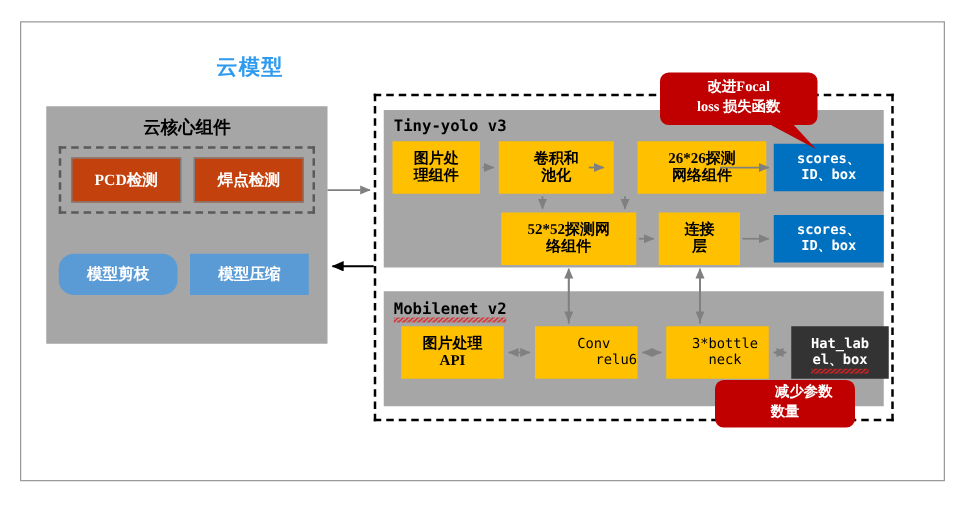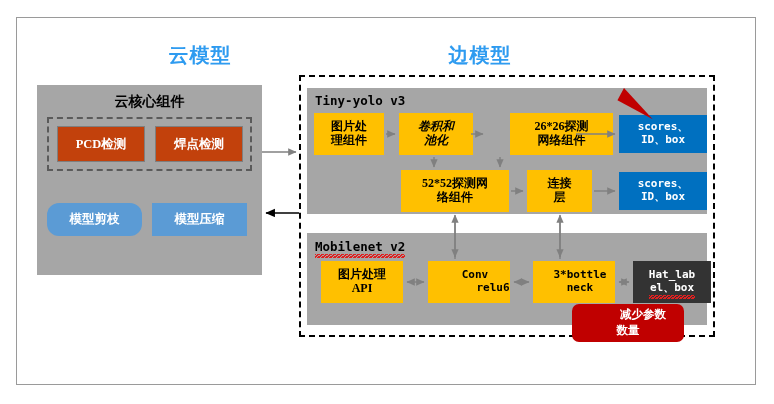--- a/index.html
+++ b/index.html
@@ -1,21 +1,21 @@
 <!DOCTYPE html>
 <html><head>
 <meta charset="utf-8">
 <style>
   html,body{margin:0;padding:0;background:#ffffff;}
   body{width:774px;height:404px;font-family:"Liberation Sans","DejaVu Sans",sans-serif;}
   #canvas{position:relative;width:774px;height:404px;background:#ffffff;overflow:hidden;}
 
   .frame{position:absolute;left:16px;top:17px;width:740px;height:368px;border:1px solid #9a9a9a;background:#fff;box-sizing:border-box;}
 
-  .panel-title{position:absolute;color:#2E9BF0;font-weight:bold;font-size:20px;letter-spacing:1px;text-align:center;white-space:nowrap;}
+  .panel-title{position:absolute;color:#2E9BF0;font-weight:bold;font-size:17px;letter-spacing:1px;text-align:center;white-space:nowrap;}
   #title-cloud{left:110px;top:42px;width:180px;}
   #title-edge{left:390px;top:42px;width:180px;}
 
   .gray-panel{position:absolute;background:#a6a6a6;}
   #cloud-panel{left:37px;top:85px;width:225px;height:190px;}
   #yolo-panel{left:307px;top:88px;width:400px;height:126px;}
   #mobile-panel{left:307px;top:233px;width:400px;height:92px;}
 
   .dashed-outer{position:absolute;left:299px;top:75px;width:416px;height:262px;border:2px dashed #000;box-sizing:border-box;}
   .dashed-inner{position:absolute;left:47px;top:117px;width:205px;height:54px;border:2px dashed #5a5a5a;box-sizing:border-box;}
@@ -30,31 +30,31 @@
   .sq-wrap{position:relative;display:inline-block;}
 
   .cloud-core-title{position:absolute;left:37px;top:93px;width:225px;text-align:center;font-size:14px;color:#000;font-family:"Liberation Serif","DejaVu Serif",serif;font-weight:600;}
 
   .box{position:absolute;box-sizing:border-box;display:flex;align-items:center;justify-content:center;text-align:center;line-height:1.15;}
   .box span{display:block;}
 
   .dk{background:#c2410c;color:#fff;font-family:"Liberation Serif","DejaVu Serif",serif;font-weight:600;font-size:12.5px;border:1px solid #7f7f7f;}
   .lblue{background:#5B9BD5;color:#ffffff;font-family:"Liberation Serif","DejaVu Serif",serif;font-weight:600;font-size:12.5px;}
   .amber{background:#FFC000;color:#000000;font-family:"Liberation Serif","DejaVu Serif",serif;font-weight:600;font-size:12px;}
-  .amber.mono{font-family:"DejaVu Sans Mono","Liberation Mono",monospace;font-weight:bold;font-size:11px;padding-left:12px;}
+  .amber.mono{font-family:"DejaVu Sans Mono","Liberation Mono",monospace;font-weight:normal;font-size:11px;padding-left:12px;}
   .blue{background:#0070C0;color:#ffffff;font-family:"DejaVu Sans Mono","Liberation Mono",monospace;font-size:11px;font-weight:bold;}
   .black{background:#333333;color:#ffffff;font-family:"DejaVu Sans Mono","Liberation Mono",monospace;font-size:11px;font-weight:bold;}
 
   #b-pcd{left:57px;top:126px;width:88px;height:36px;}
   #b-weld{left:155px;top:126px;width:88px;height:36px;}
   #b-prune{left:47px;top:203px;width:95px;height:33px;border-radius:12px;}
   #b-compress{left:152px;top:203px;width:95px;height:33px;}
 
   #y-img{left:314px;top:113px;width:70px;height:42px;}
-  #y-conv{left:399px;top:113px;width:74px;height:42px;font-style:italic;}
+  #y-conv{left:399px;top:113px;width:92px;height:42px;}
   #y-26{left:487px;top:113px;width:103px;height:42px;margin-left:23px;}
   #y-52{left:401px;top:170px;width:108px;height:42px;}
   #y-concat{left:527px;top:170px;width:65px;height:42px;}
   #y-out1{left:619px;top:115px;width:88px;height:38px;}
   #y-out2{left:619px;top:172px;width:88px;height:38px;}
 
   #m-api{left:321px;top:261px;width:82px;height:42px;}
   #m-conv{left:428px;top:261px;width:82px;height:42px;}
   #m-bneck{left:533px;top:261px;width:82px;height:42px;}
   #m-hat{left:633px;top:261px;width:78px;height:42px;}
@@ -77,21 +77,20 @@
   #callout-param .tail{left:22px;top:16px;border-right:40px solid #C00000;border-bottom:16px solid transparent;
      transform:rotate(-22deg);transform-origin:100% 0;}
 </style>
 </head>
 <body>
 
 <div id="canvas">
   <div class="frame"></div>
 
   <div class="panel-title" id="title-cloud">云模型</div>
-  <div class="panel-title" id="title-edge">边模型</div>
 
   <div class="gray-panel" id="cloud-panel"></div>
   <div class="cloud-core-title">云核心组件</div>
   <div class="dashed-inner"></div>
 
   <div class="box dk" id="b-pcd">
     <span>PCD检测</span>
   </div>
   <div class="box dk" id="b-weld">
     <span>焊点检测</span>
@@ -217,20 +216,24 @@
       <line x1="514" y1="282" x2="529" y2="282" marker-end="url(#ag)" marker-start="url(#agr)"></line>
       <line x1="619" y1="282" x2="629" y2="282" marker-end="url(#ag)" marker-start="url(#agr)"></line>
     </g>
     <g stroke="#000000" stroke-width="1.6" fill="none">
       <path d="M299,213 L266,213" marker-end="url(#agb)"></path>
     </g>
   </svg>
 
   <div class="callout" id="callout-focal">
     <div class="tail"></div>
+    <div class="body">
+        <span style="display: block;">改进Focal</span>
+        <span style="display: block;">loss 损失函数</span>
+      </div>
   </div>
   <div class="callout" id="callout-param">
     <div class="tail"></div>
     <div class="body">
         <span style="display: block; margin-left: 30px;">减少参数</span>
         <span style="display: block;">数量</span>
       </div>
   </div>
 </div>
 

